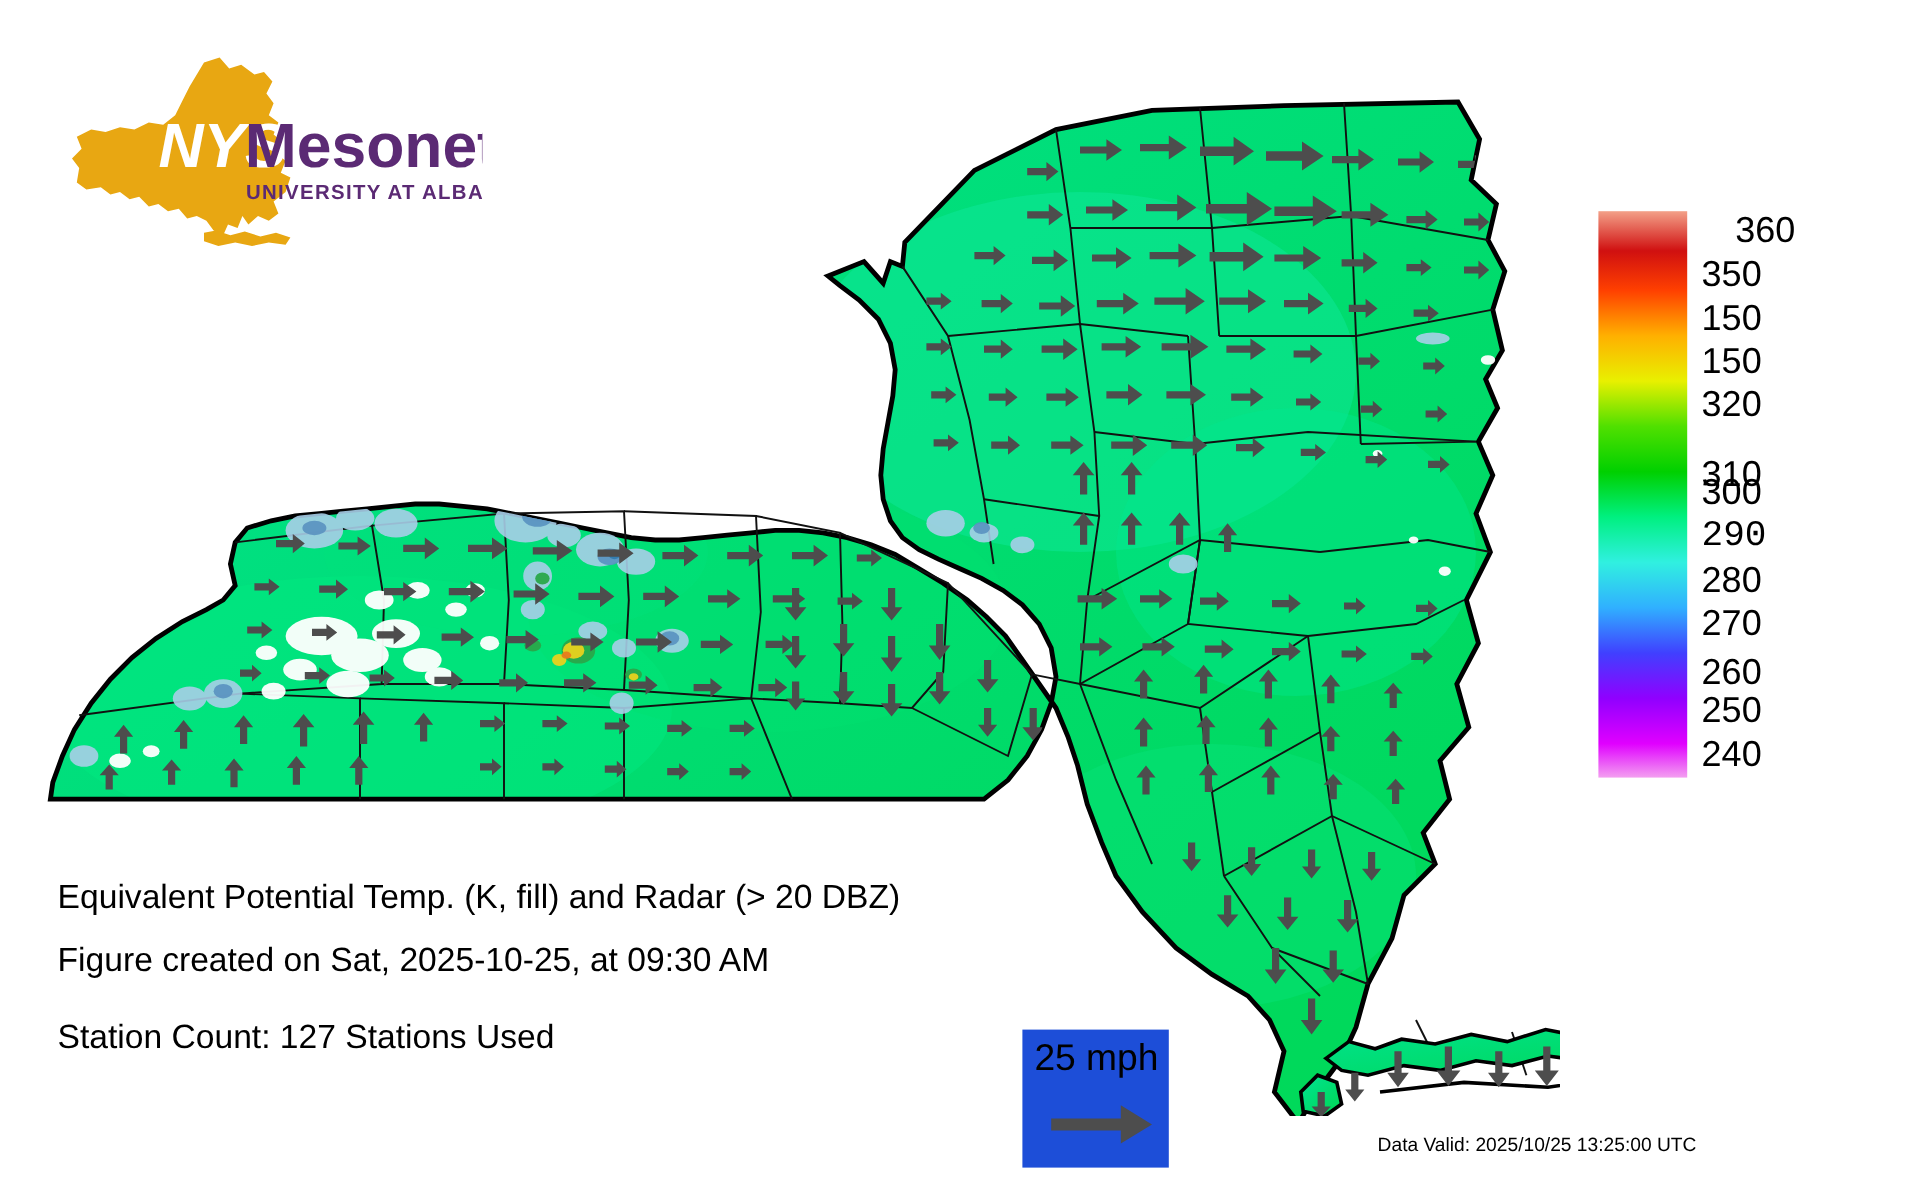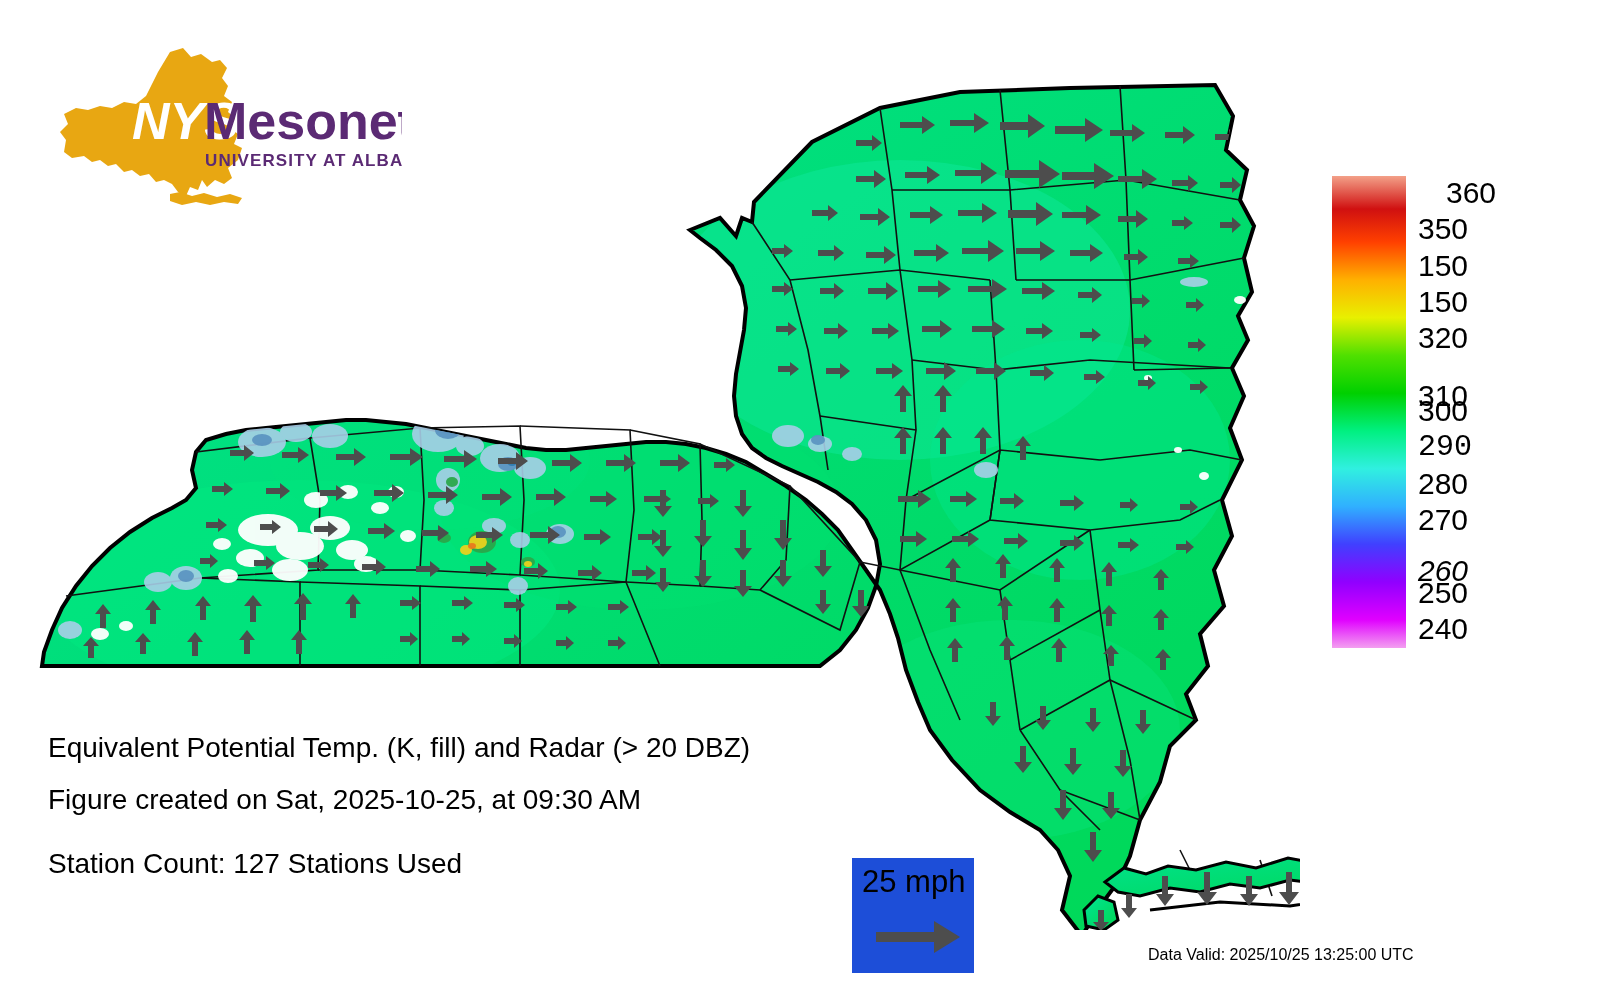--- a/index.html
+++ b/index.html
@@ -510,21 +510,21 @@
       <div class="cb-label" style="top: 2.15385px; margin-left: 28px;">360</div>
       <div class="cb-label" style="top: 38.4615px;">350</div>
       <div class="cb-label" style="top: 74.7692px;">150</div>
       <div class="cb-label" style="top: 111.077px;">150</div>
       <div class="cb-label" style="top: 147.385px;">320</div>
       <div class="cb-label" style="top: 189px; margin-top: 16px;">310</div>
       <div class="cb-label" style="top: 220px;">300</div>
       <div class="cb-label" style="top: 256.308px; font-family: Liberation Mono, monospace;">290</div>
       <div class="cb-label" style="top: 292.615px;">280</div>
       <div class="cb-label" style="top: 328.923px;">270</div>
-      <div class="cb-label" style="top: 380px; font-style: italic;">260</div>
+      <div class="cb-label" style="top: 370px;">260</div>
       <div class="cb-label" style="top: 401.538px;">250</div>
       <div class="cb-label" style="top: 437.846px;">240</div>
     </div>
 </div>
 
 <div class="caption" id="caption-0">Equivalent Potential Temp. (K, fill) and Radar (&gt; 20 DBZ)</div>
 <div class="caption" id="caption-1">Figure created on Sat, 2025-10-25, at 09:30 AM</div>
 <div class="caption" id="caption-2">Station Count: 127 Stations Used</div>
 
 <div id="wind-key">

